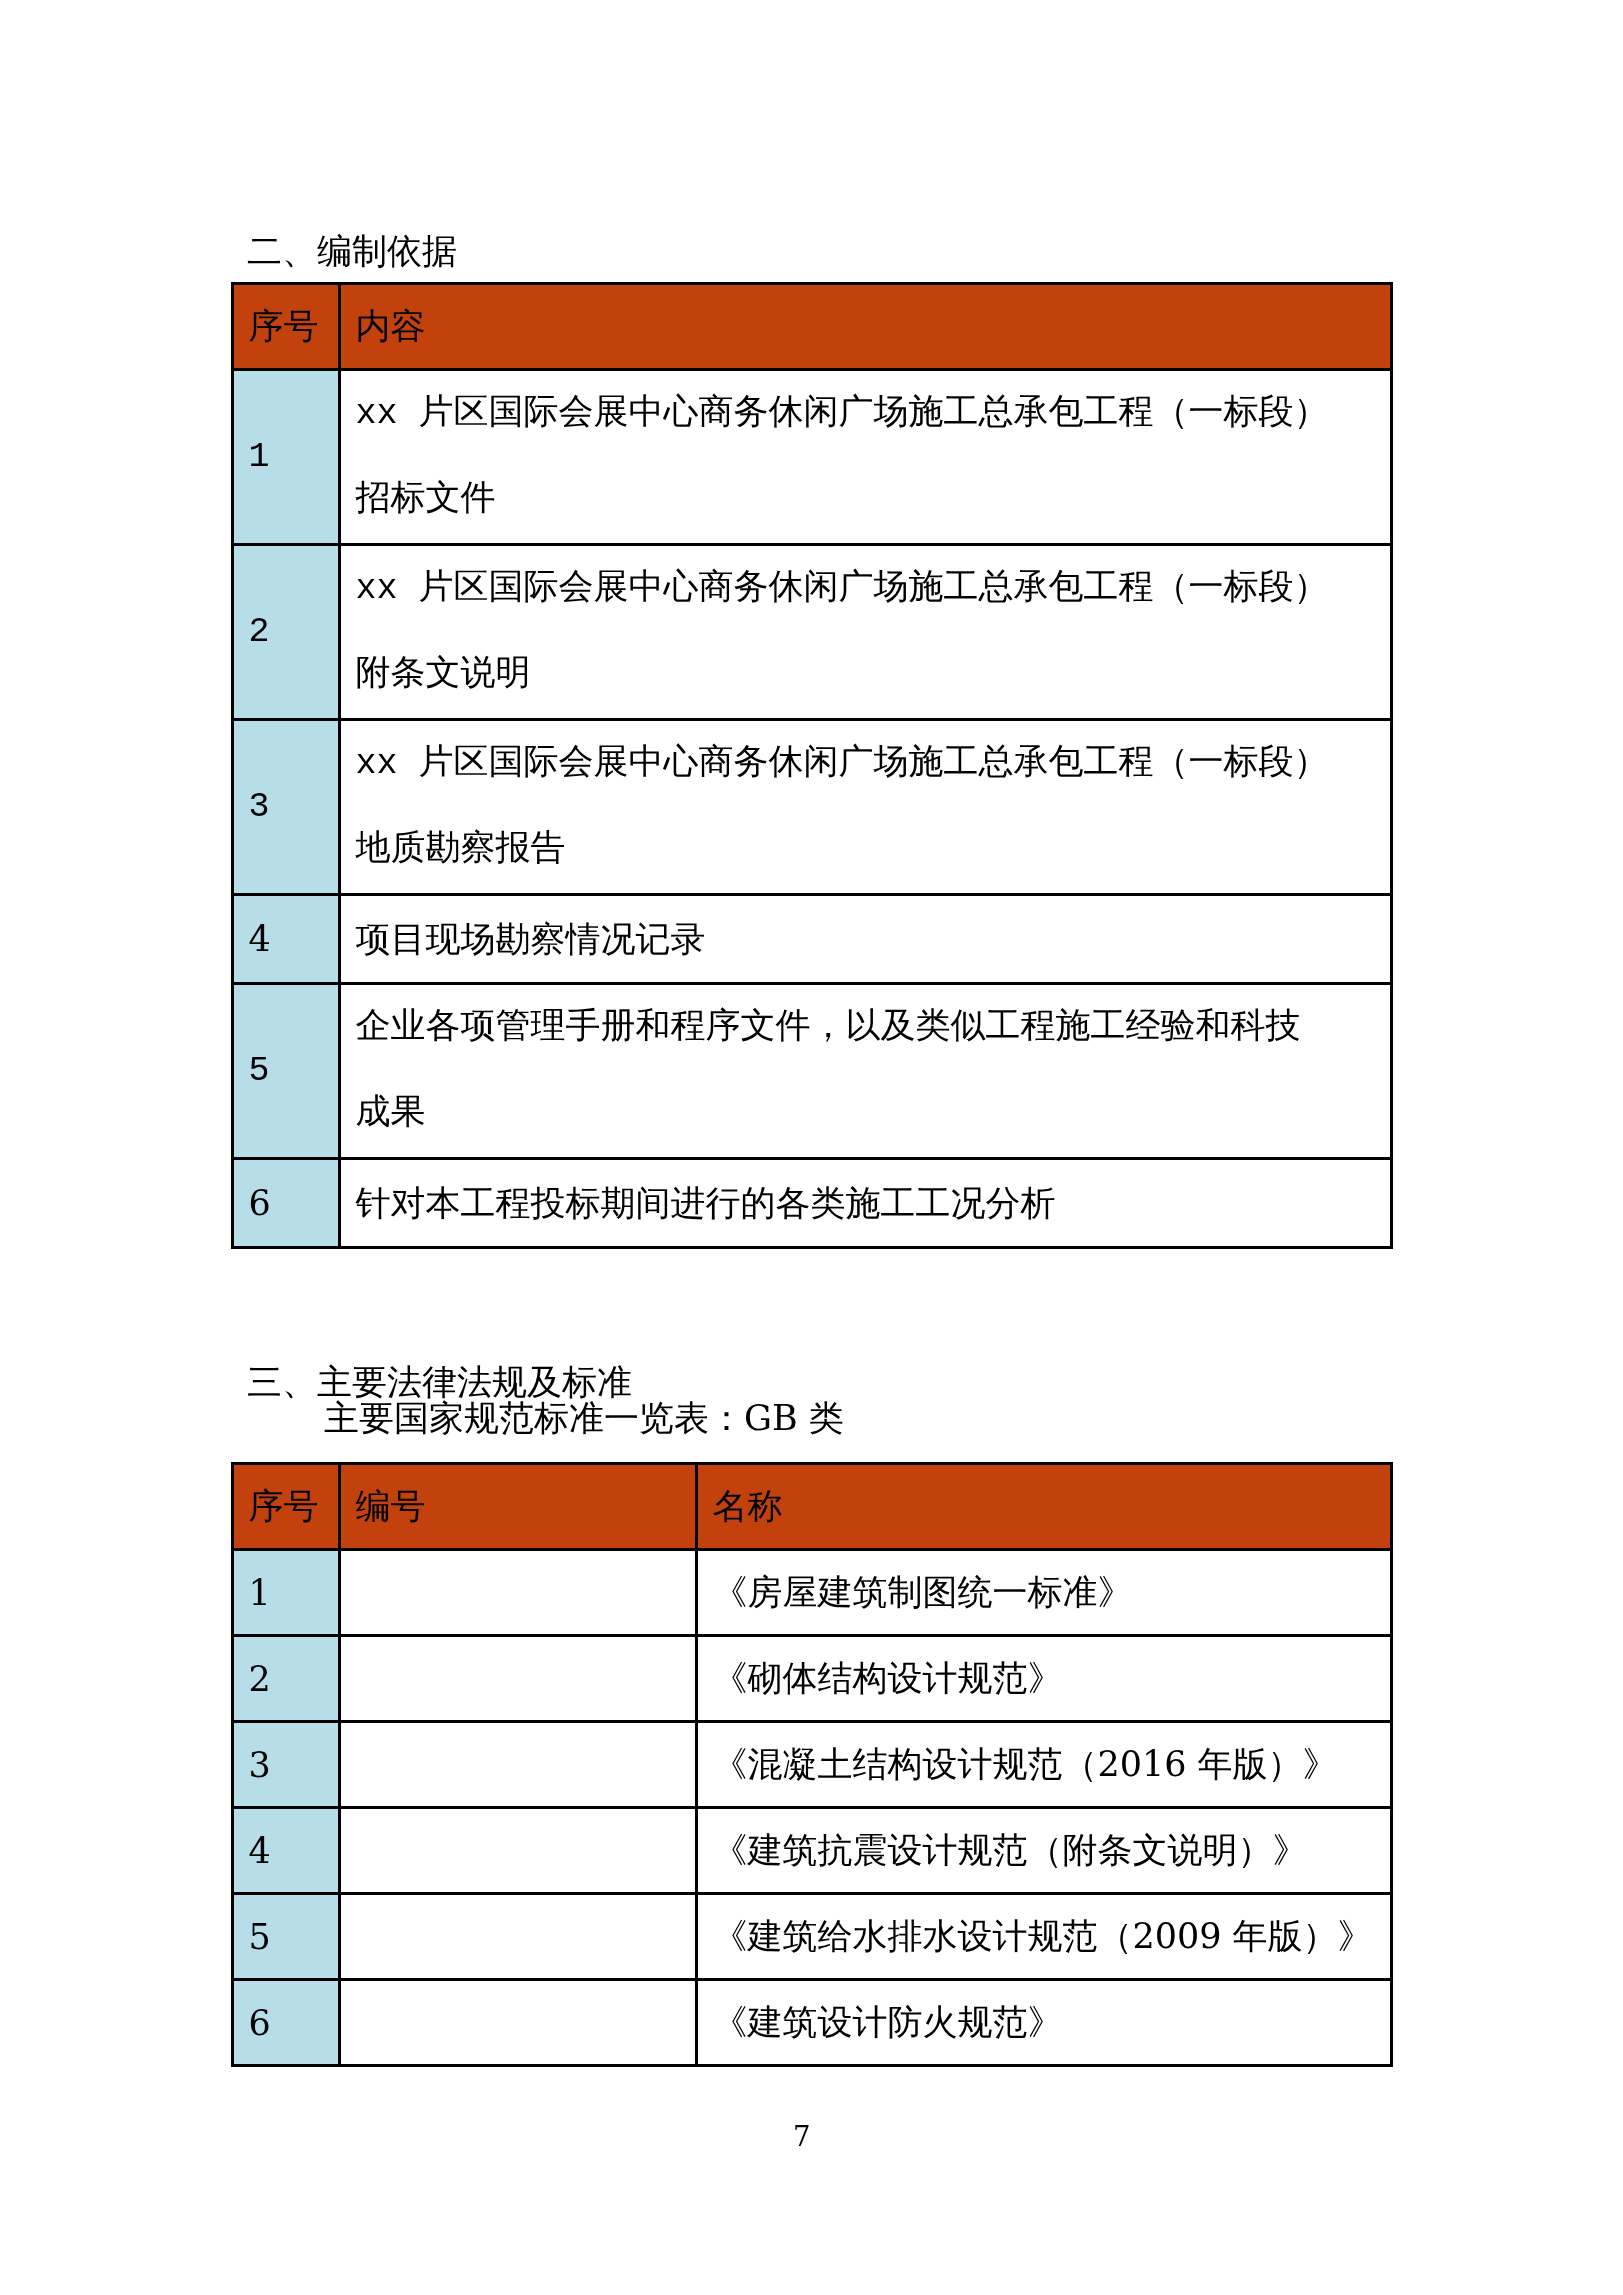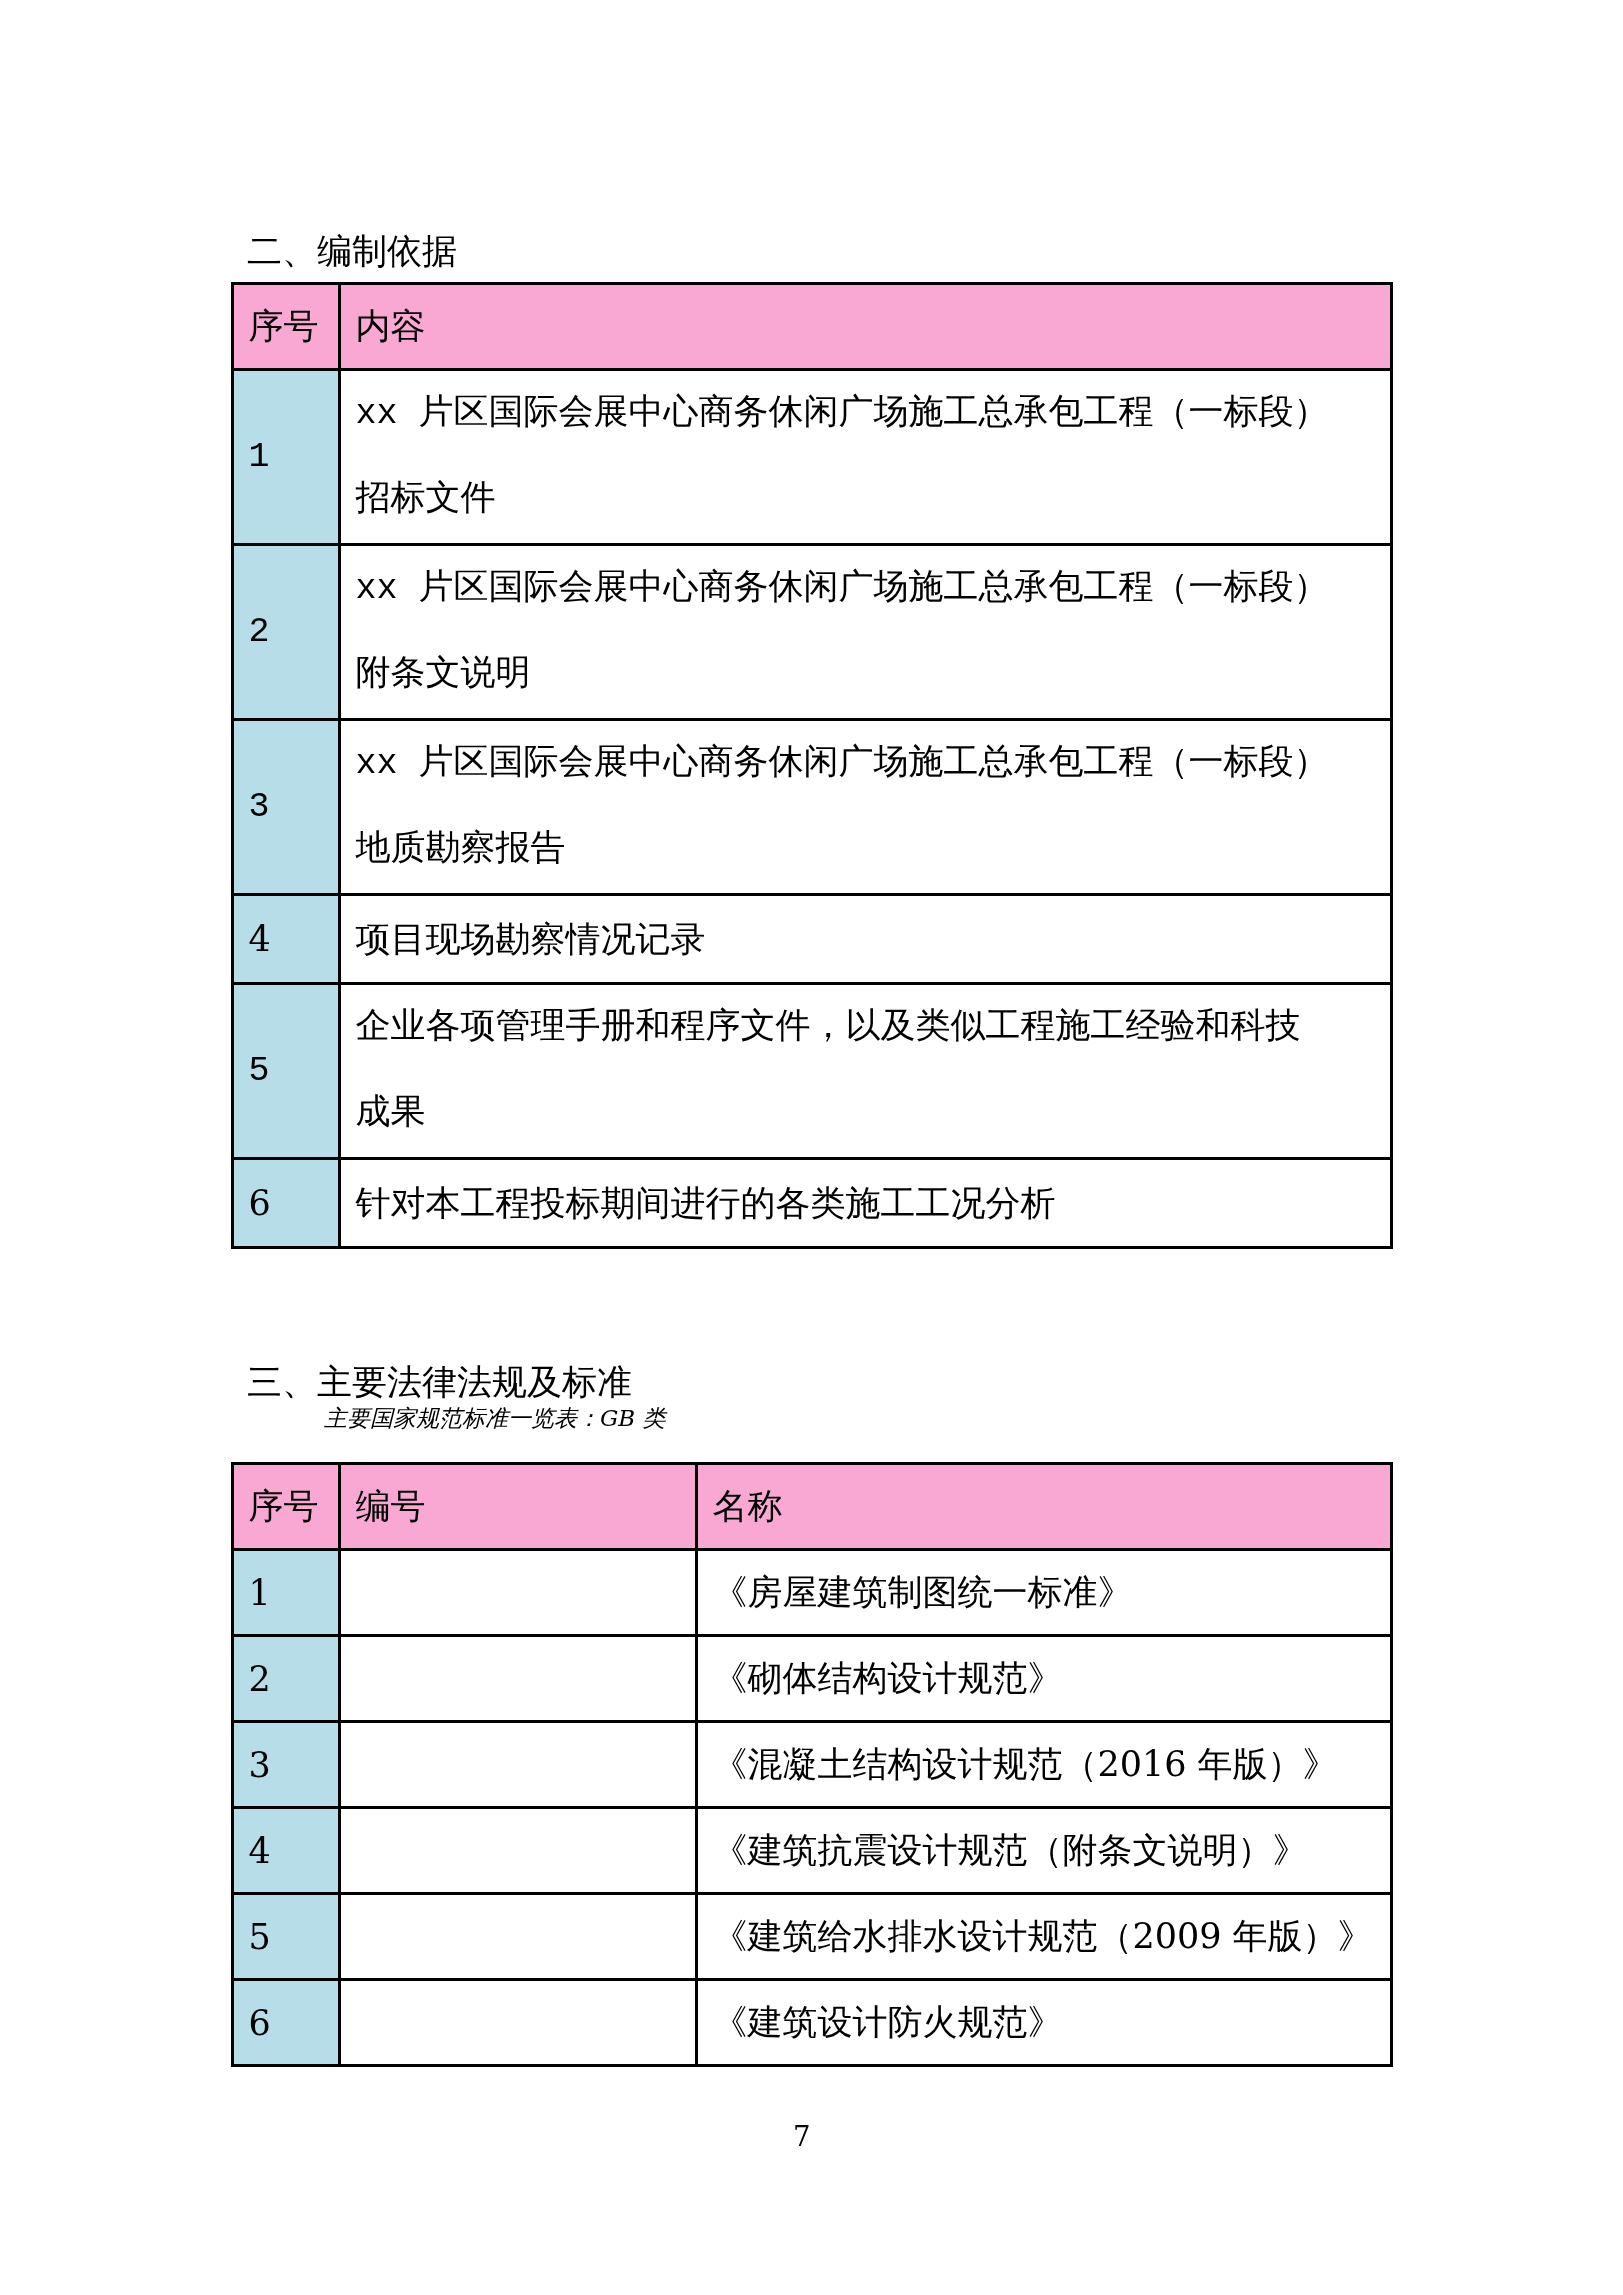--- a/index.html
+++ b/index.html
@@ -1,23 +1,23 @@
 <!DOCTYPE html>
 <html style="font-size:10.5px"><head>
 <meta charset="utf-8">
 <style>
   html, body { margin:0; padding:0; background:#ffffff; }
   body { width:1623px; height:2295px; position:relative; overflow:hidden;
          font-family: "DejaVu Serif", "Liberation Serif", serif; color:#000; }
   .heading { position:absolute; left:247px; font-size:35px; line-height:39px; white-space:nowrap; }
-  .subtitle { position:absolute; left:324px; font-size:23px; line-height:39px; white-space:nowrap;font-style:italic; }
+  .subtitle { position:absolute; left:324px; font-size:35px; line-height:39px; white-space:nowrap; }
   table.grid { position:absolute; left:231px; width:1162px; border-collapse:collapse; table-layout:fixed; }
   table.grid td, table.grid th { border:3.3px solid #000; padding:0 0 0 14.4px; font-size:35px; font-weight:normal;
          text-align:left; vertical-align:middle; box-sizing:border-box; }
-  table.grid th { background:#f9a8d4; height:86px; }
+  table.grid th { background:#c2410c; height:86px; }
   table.grid td.num { background:#B7DDE8; }
   table.grid td.inner, table.grid th.inner { border-left-width:2px; border-right-width:2px; }
   tr.single td { height:86px; }
   tr.double td { height:173px;font-family:Liberation Mono, monospace; }
   td.content { line-height:86px; padding-left:17px; }
   td.content span { display:block; }
   .page-num { position:absolute; left:793px; top:2120px; font-size:27.5px; }
 </style>
 </head>
 <body>

